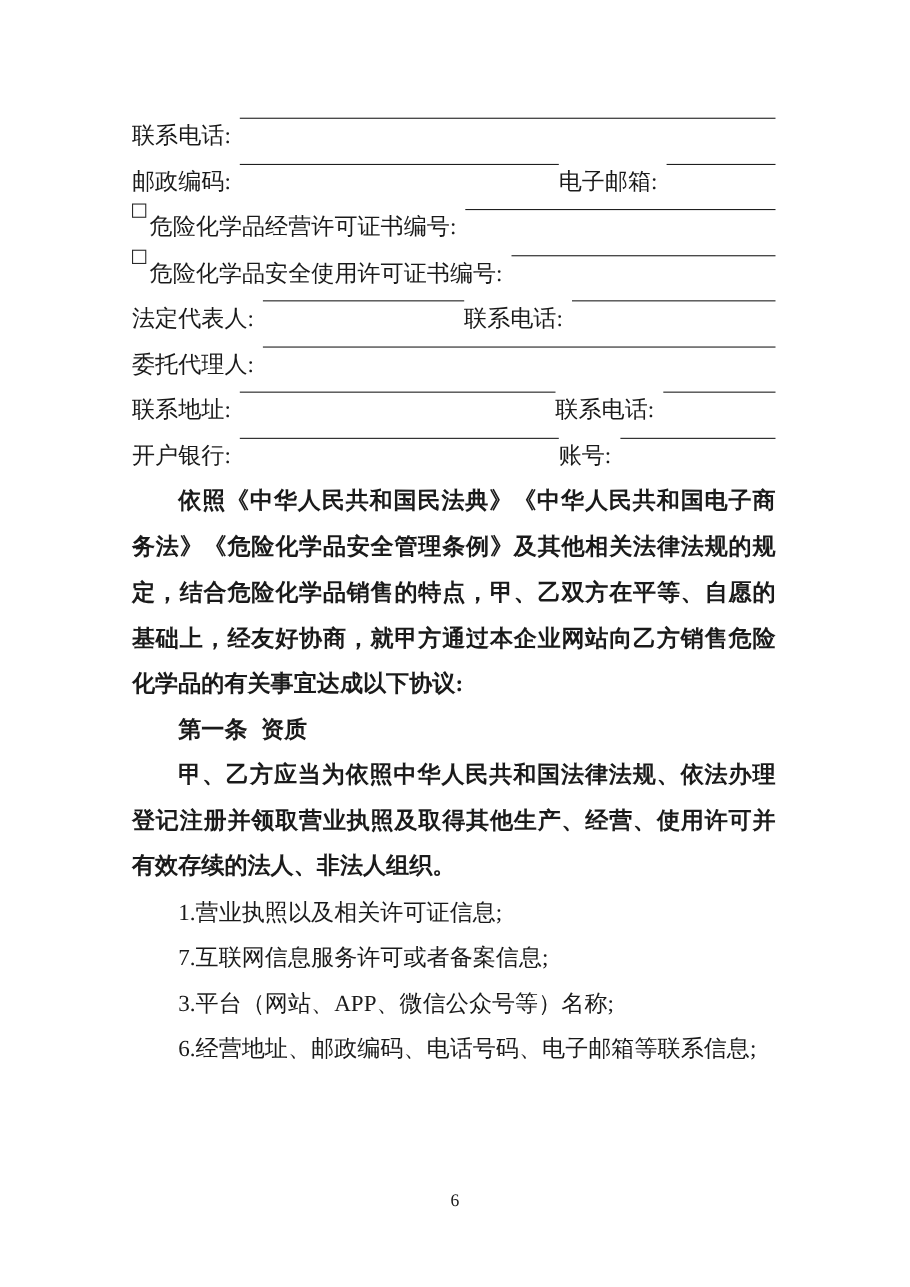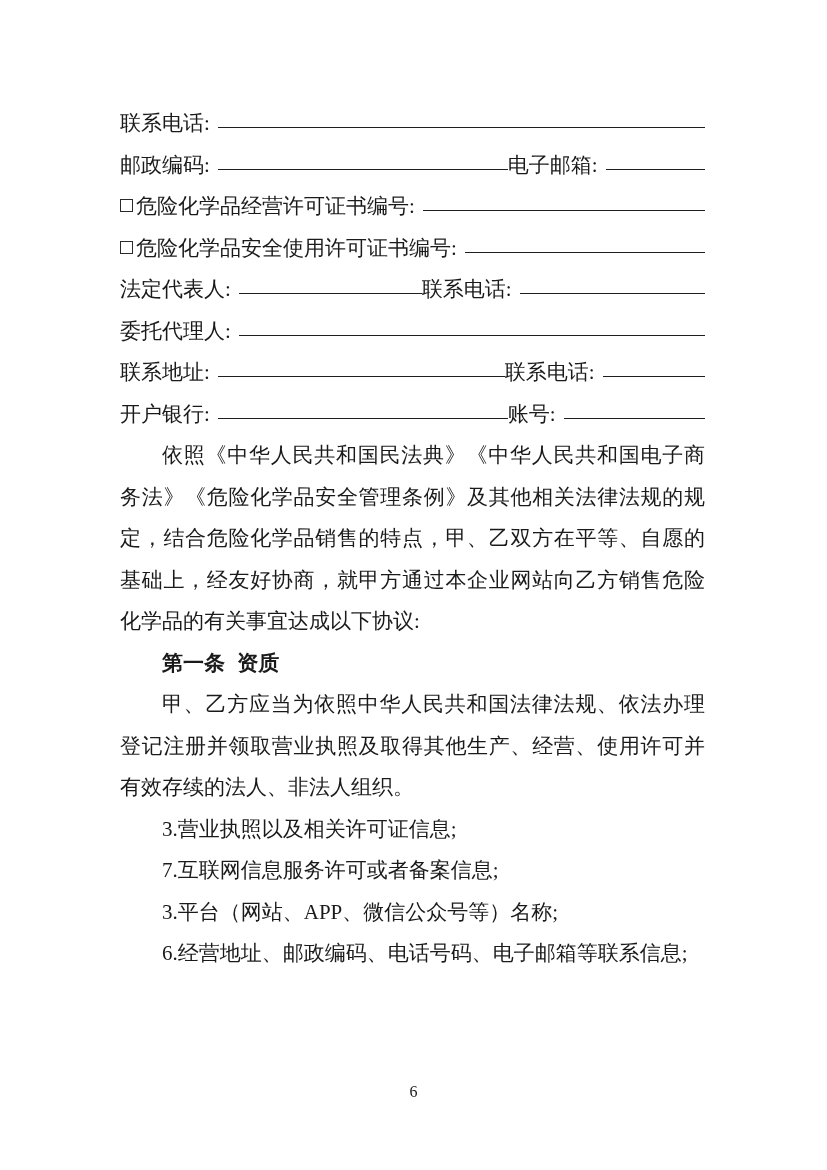--- a/index.html
+++ b/index.html
@@ -18,21 +18,21 @@
   .content {
     position: absolute;
     left: 120px;
     top: 103px;
     width: 585px;
     font-size: 21px;
   }
   
   .frow {
     display: flex;
-    align-items: center;
+    align-items: flex-start;
     height: 41.5px;
     line-height: 41.5px;
     white-space: nowrap;
   }
   .lbl { flex: 0 0 auto; }
   .ul {
     display: inline-block;
     border-bottom: 1.5px solid #1f1f1f;
     height: 0;
     position: relative;
@@ -52,20 +52,21 @@
     margin-right: 3px;
     position: relative;
     top: -1px;
     flex: 0 0 auto;
   }
   
   .para {
     text-align: justify;
     line-height: 41.5px;
     text-indent: 2em;
+    font-weight: bold;
   }
   .hline {
     height: 41.5px;
     line-height: 41.5px;
     font-weight: bold;
     padding-left: 2em;
   }
   .hsp { margin-left: 7px; }
   .item {
     height: 41.5px;
@@ -143,20 +144,20 @@
 
   <div class="para">依照《中华人民共和国民法典》《中华人民共和国电子商务法》《危险化学品安全管理条例》及其他相关法律法规的规定，结合危险化学品销售的特点，甲、乙双方在平等、自愿的基础上，经友好协商，就甲方通过本企业网站向乙方销售危险化学品的有关事宜达成以下协议:</div>
 
   <div class="hline">
     <span>第一条</span>
     <span class="hsp">资质</span>
   </div>
 
   <div class="para">甲、乙方应当为依照中华人民共和国法律法规、依法办理登记注册并领取营业执照及取得其他生产、经营、使用许可并有效存续的法人、非法人组织。</div>
 
-  <div class="item">3.营业执照以及相关许可证信息;</div>
+  <div class="item">1.营业执照以及相关许可证信息;</div>
   <div class="item">7.互联网信息服务许可或者备案信息;</div>
   <div class="item">3.平台（网站、APP、微信公众号等）名称;</div>
   <div class="item">6.经营地址、邮政编码、电话号码、电子邮箱等联系信息;</div>
 
 </div>
 
 <div class="pagenum">6</div>
 
 </body></html>

